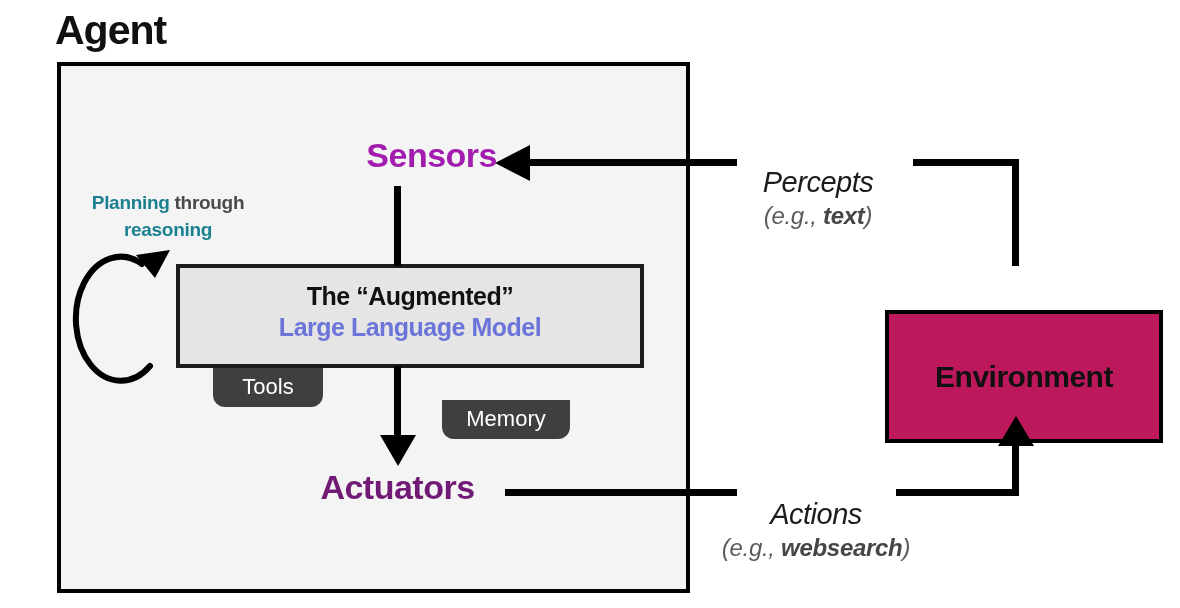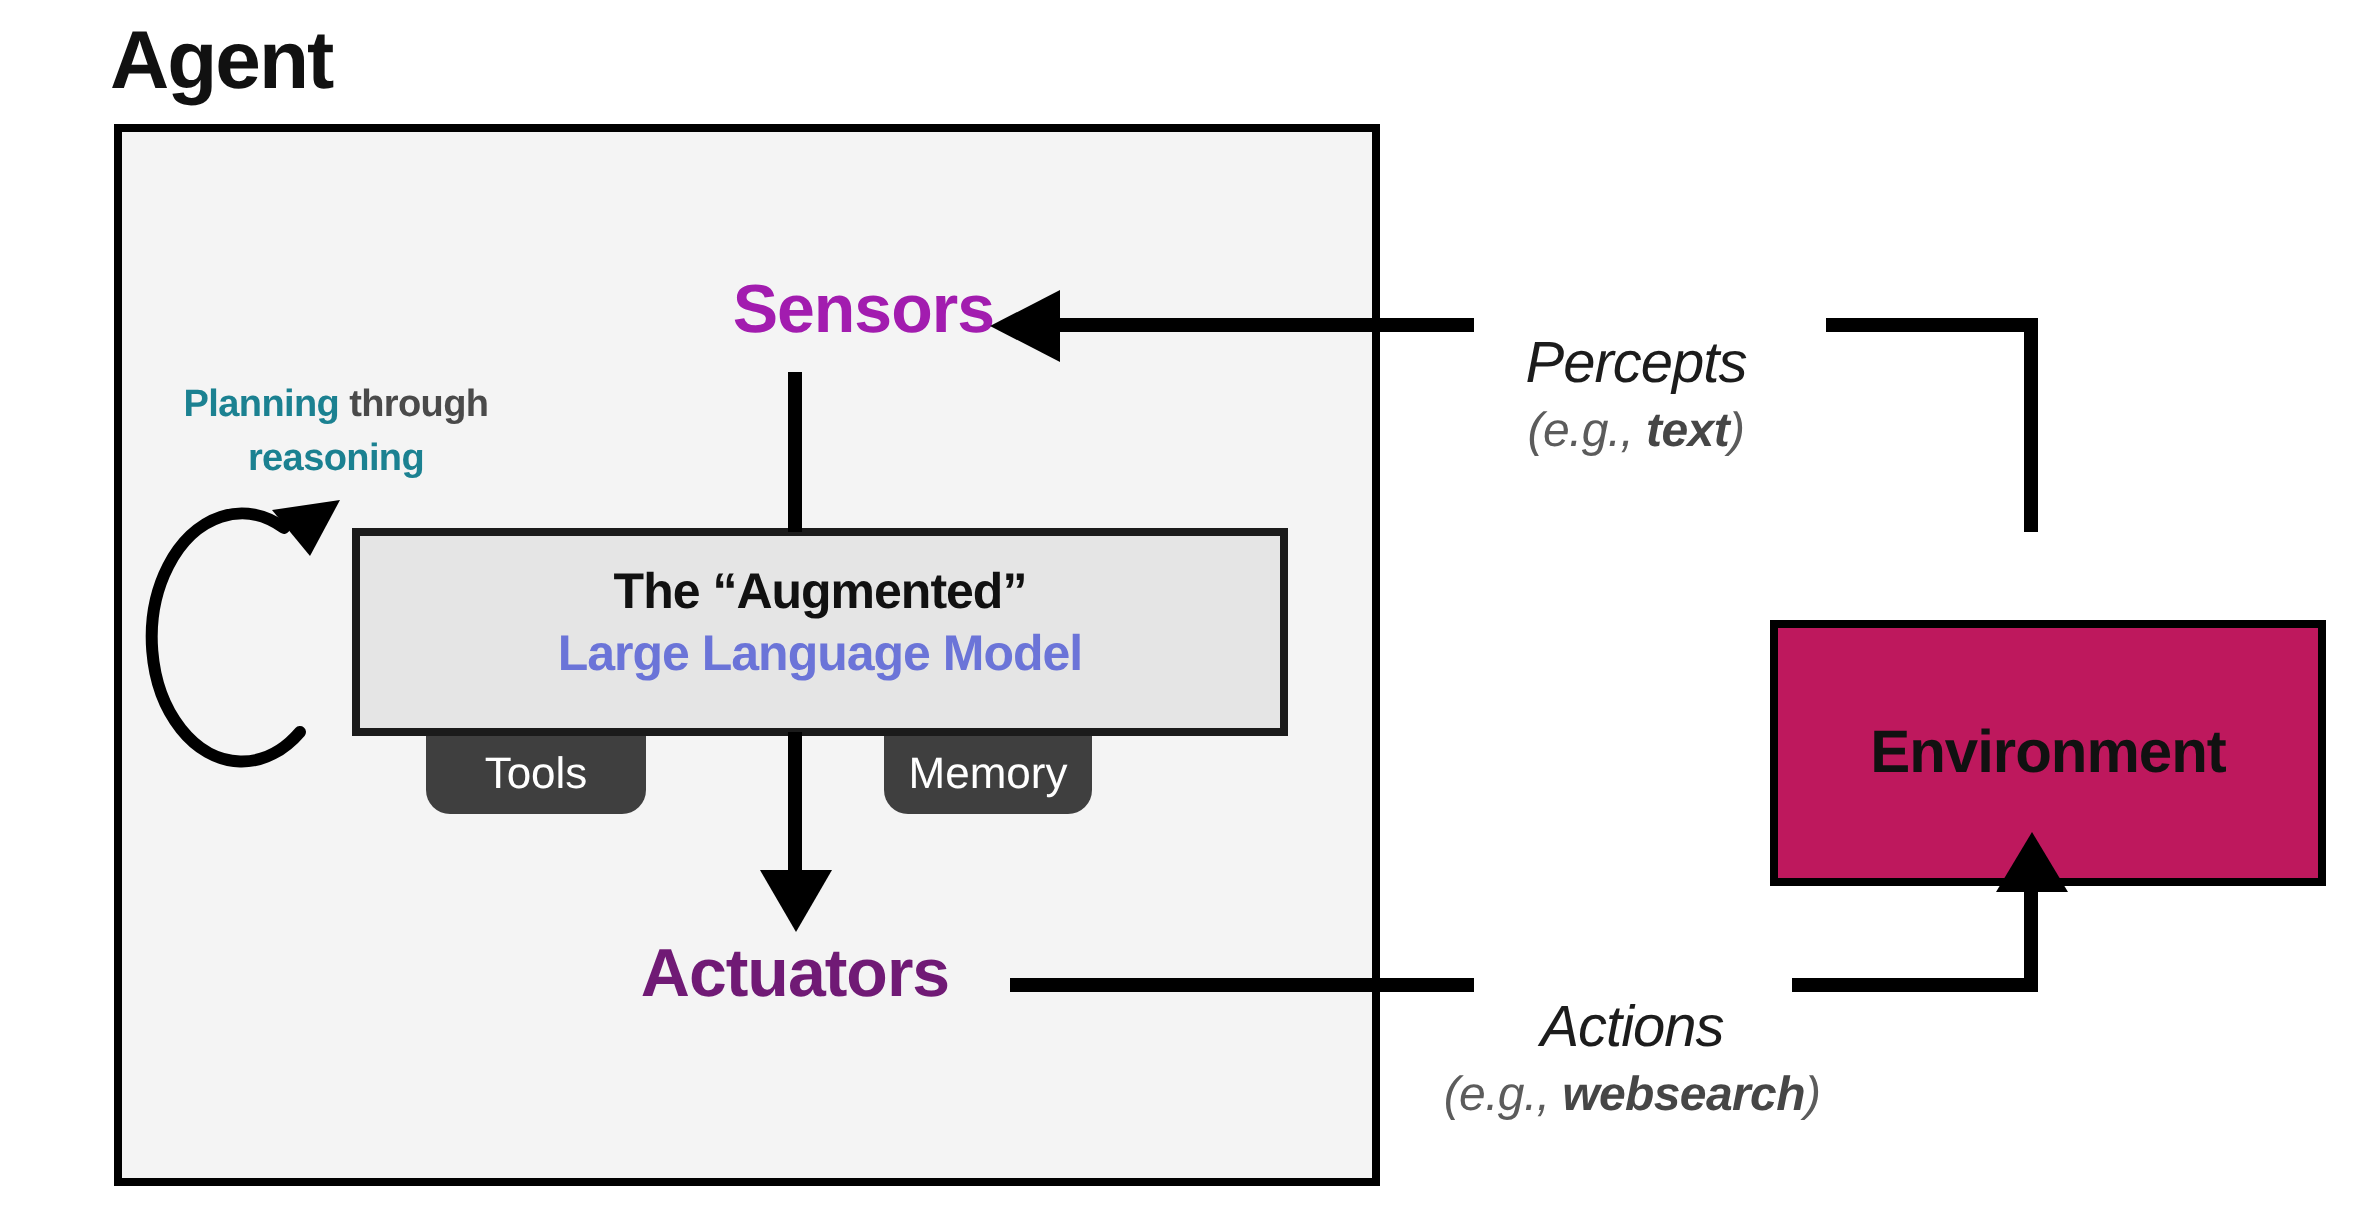--- a/index.html
+++ b/index.html
@@ -86,21 +86,21 @@
     top: 368px;
     height: 39px;
     background: #3f3f3f;
     border-radius: 0 0 12px 12px;
     color: #ffffff;
     font-size: 22px;
     line-height: 37px;
     text-align: center;
   }
   .tab-tools { left: 213px; width: 110px; }
-  .tab-memory { left: 442px; width: 104px; }
+  .tab-memory { left: 442px; width: 128px; margin-top: 32px; }
 
   .line { position: absolute; background: #000000; }
   .line-sensors-llm   { left: 394px; top: 186px; width: 7px; height: 80px; }
   .line-llm-actuators { left: 394px; top: 366px; width: 7px; height: 70px; }
   .line-percepts-left  { left: 528px; top: 159px; width: 209px; height: 7px; }
   .line-percepts-right { left: 913px; top: 159px; width: 106px; height: 7px; }
   .line-percepts-vert  { left: 1012px; top: 159px; width: 7px; height: 107px; }
   .line-actions-left   { left: 505px; top: 489px; width: 232px; height: 7px; }
   .line-actions-right  { left: 896px; top: 489px; width: 123px; height: 7px; }
   .line-actions-vert   { left: 1012px; top: 443px; width: 7px; height: 53px; }

